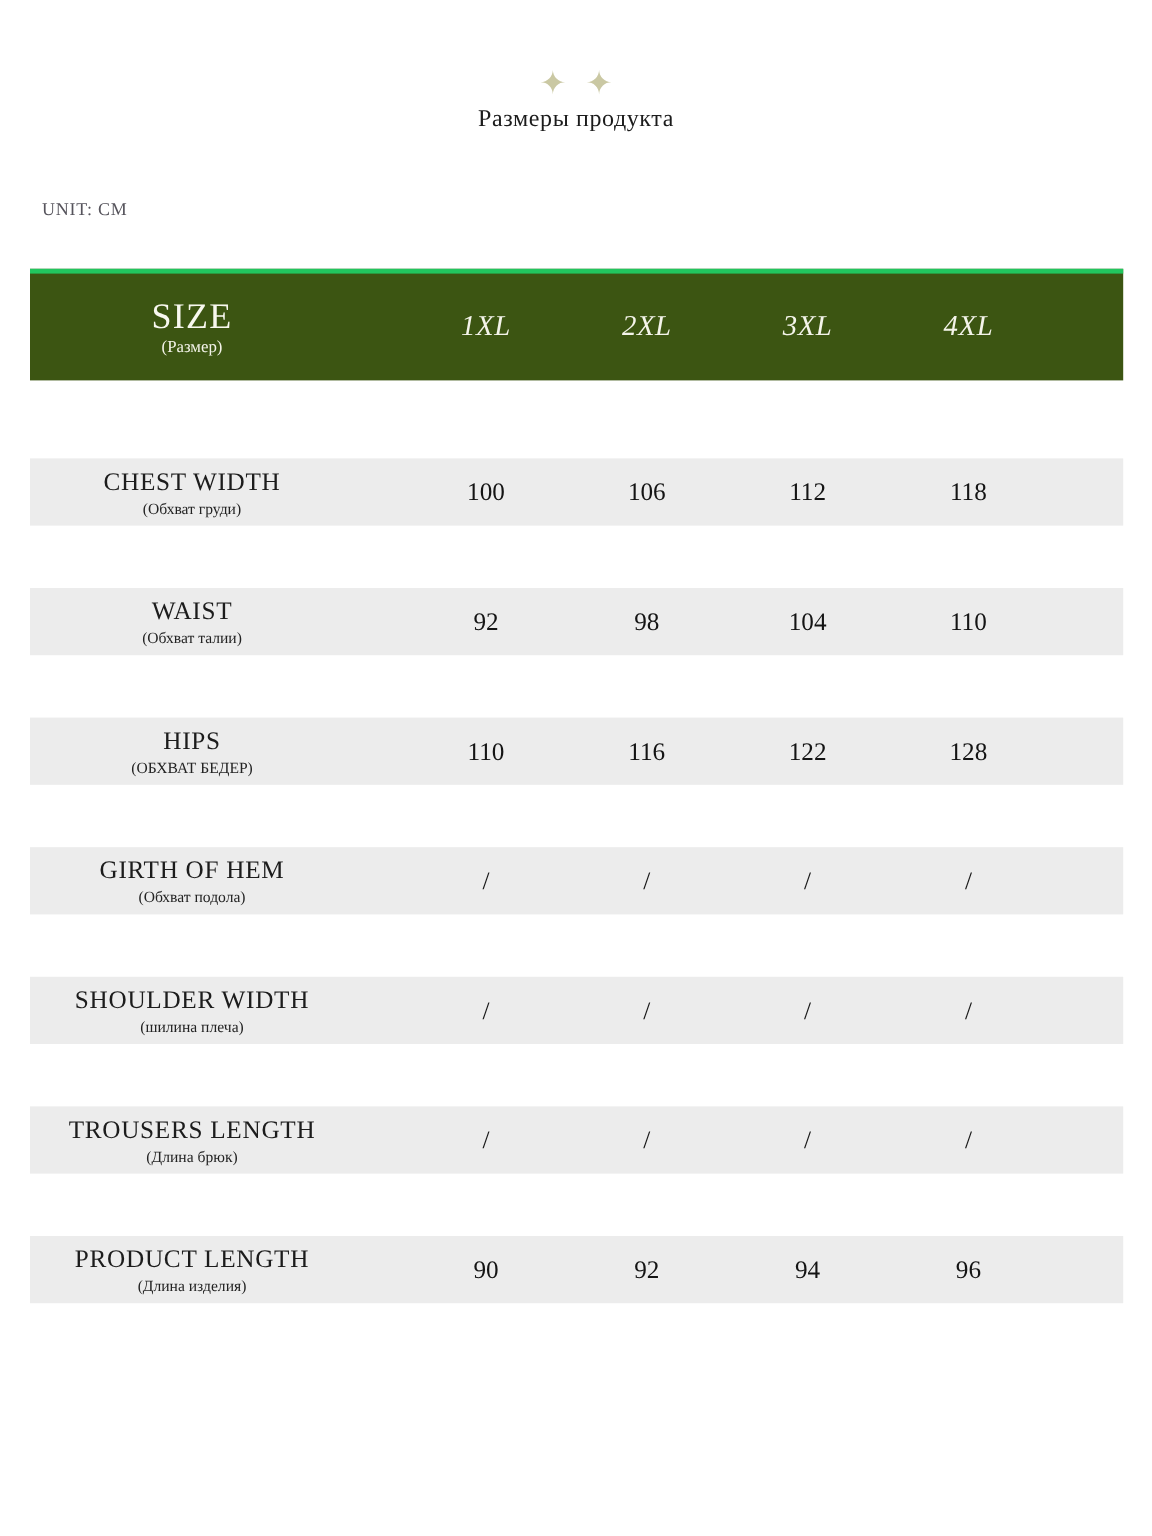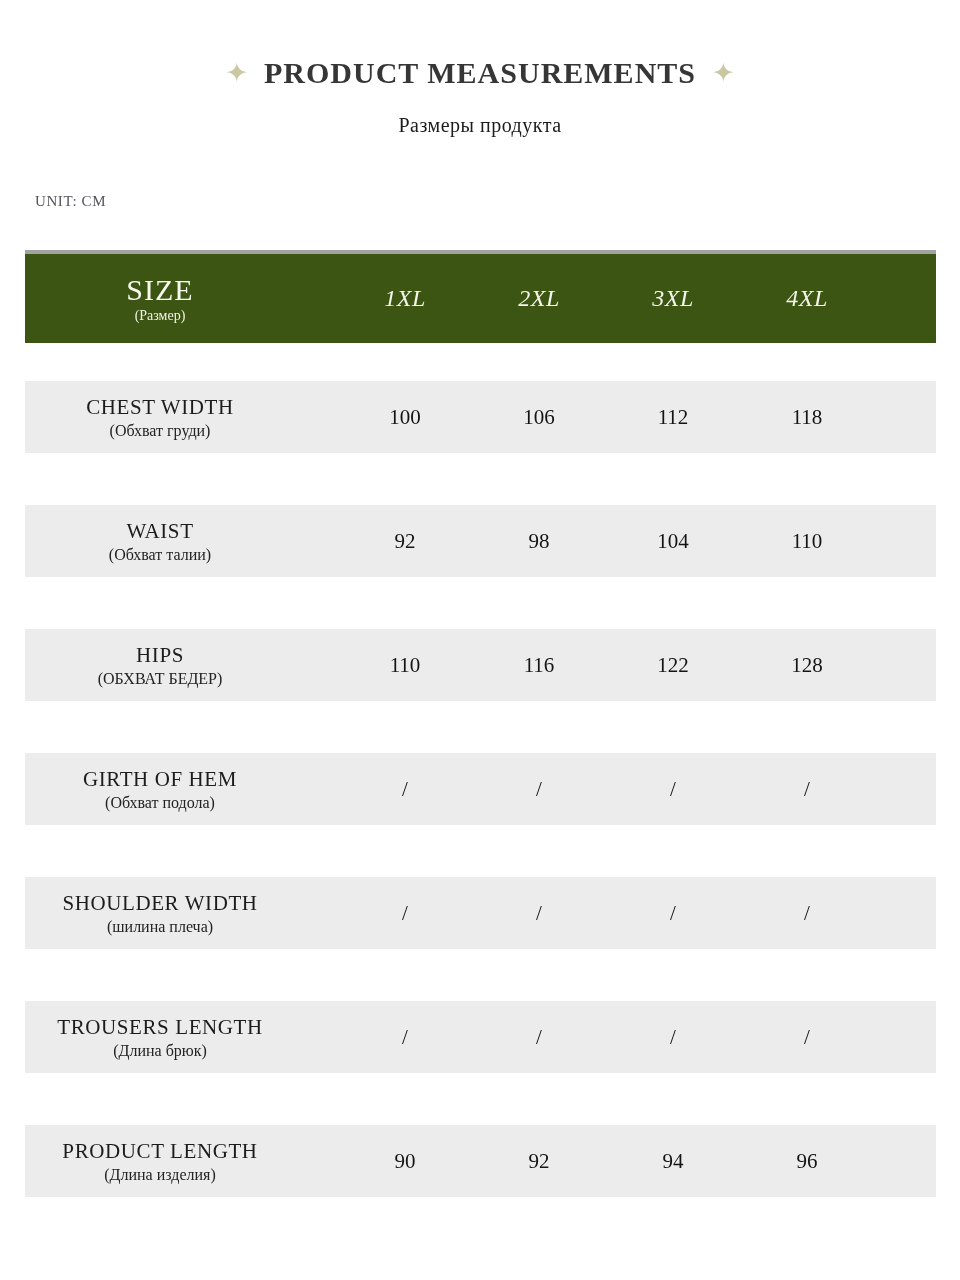--- a/index.html
+++ b/index.html
@@ -27,21 +27,21 @@
     color: #363636;
     letter-spacing: 1px;
     line-height: 34px;
   }
   .sparkle {
     color: #cac8a3;
     font-size: 27px;
     line-height: 27px;
   }
   .page-subtitle {
-    margin-top: 24px;
+    margin-top: 5px;
     text-align: center;
     font-size: 20px;
     color: #1c1c1c;
     letter-spacing: 0.5px;
   }
   .unit-label {
     margin: 56px 0 0 35px;
     font-size: 15px;
     color: #56545c;
     letter-spacing: 0.6px;
@@ -50,25 +50,25 @@
   
   .size-table { margin: 40px 24px 0 25px; width: 911px; }
 
   .trow {
     display: flex;
     align-items: center;
   }
   .thead {
     height: 93px;
     background: #3c5512;
-    border-top: 4px solid #a3a3a3;
-    margin-bottom: 38px;
+    border-top: 4px solid #22c55e;
+    margin-bottom: 65px;
   }
   .drow {
-    height: 72px;
+    height: 56px;
     background: #ececec;
     margin-bottom: 52px;
   }
   .drow:last-child { margin-bottom: 16px; }
 
   .label-cell {
     width: 270px;
     text-align: center;
   }
   .col-spacer { width: 43px; height: 1px; }
@@ -103,37 +103,36 @@
 
   
   .drow .row-title {
     font-size: 21px;
     color: #1c1c1c;
     letter-spacing: 0.6px;
     line-height: 25px;
     white-space: nowrap;
   }
   .drow .row-sub {
-    font-size: 16px;
+    font-size: 13px;
     color: #232323;
     margin-top: 2px;
   }
   .drow .cell {
     font-size: 21px;
     color: #141414;
   }
 </style>
 </head>
 <body>
 
 <div class="page">
 
   <div class="title-row">
     <span class="sparkle">✦</span>
-    <h1 class="page-title">PRODUCT MEASUREMENTS</h1>
     <span class="sparkle">✦</span>
   </div>
   <div class="page-subtitle">Размеры продукта</div>
 
   <div class="unit-label">UNIT: CM</div>
 
   <div class="size-table">
 
     <div class="trow thead">
       <div class="label-cell">

